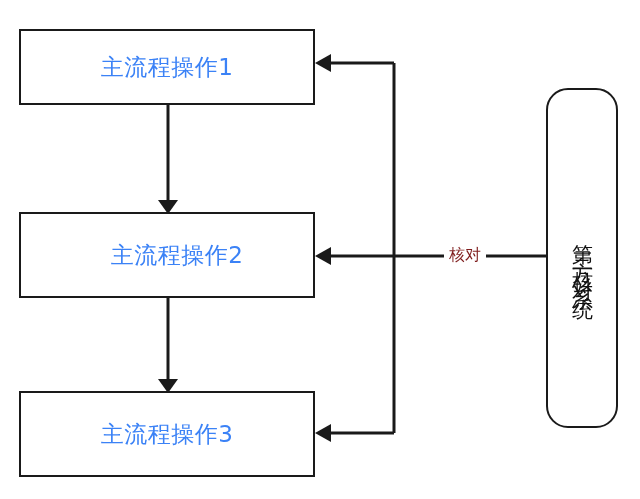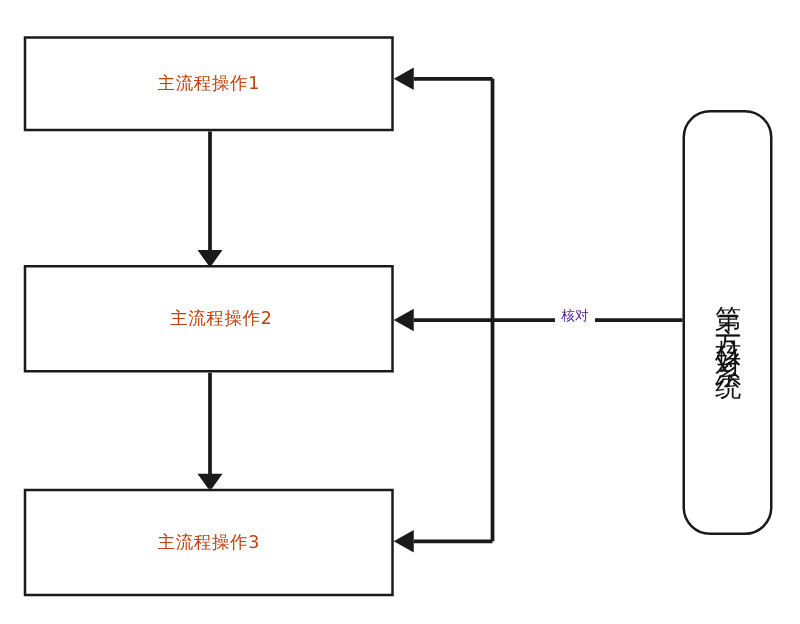--- a/index.html
+++ b/index.html
@@ -25,22 +25,22 @@
   .proc-box {
     position: absolute;
     box-sizing: border-box;
     border: 2px solid #1a1a1a;
     background: #ffffff;
     display: flex;
     align-items: center;
     justify-content: center;
   }
   .proc-label {
-    font-size: 14px;
-    color: #c2410c;
+    font-size: 23px;
+    color: #3b82f6;
     letter-spacing: 0.5px;
     line-height: 1;
     white-space: nowrap;
   }
   .side-box {
     position: absolute;
     box-sizing: border-box;
     border: 2px solid #1a1a1a;
     border-radius: 22px;
     background: #ffffff;
@@ -52,22 +52,22 @@
     font-size: 21px;
     color: #111111;
     writing-mode: vertical-rl;
     text-orientation: upright;
     letter-spacing: 9px;
     line-height: 1;
     white-space: nowrap;
   }
   .edge-label {
     position: absolute;
-    font-size: 11px;
-    color: #4c1d95;
+    font-size: 16px;
+    color: #7f1d1d;
     background: #ffffff;
     padding: 0 5px;
     white-space: nowrap;
     line-height: 1;
   }
 </style>
 </head>
 <body>
 
 <div id="canvas">

